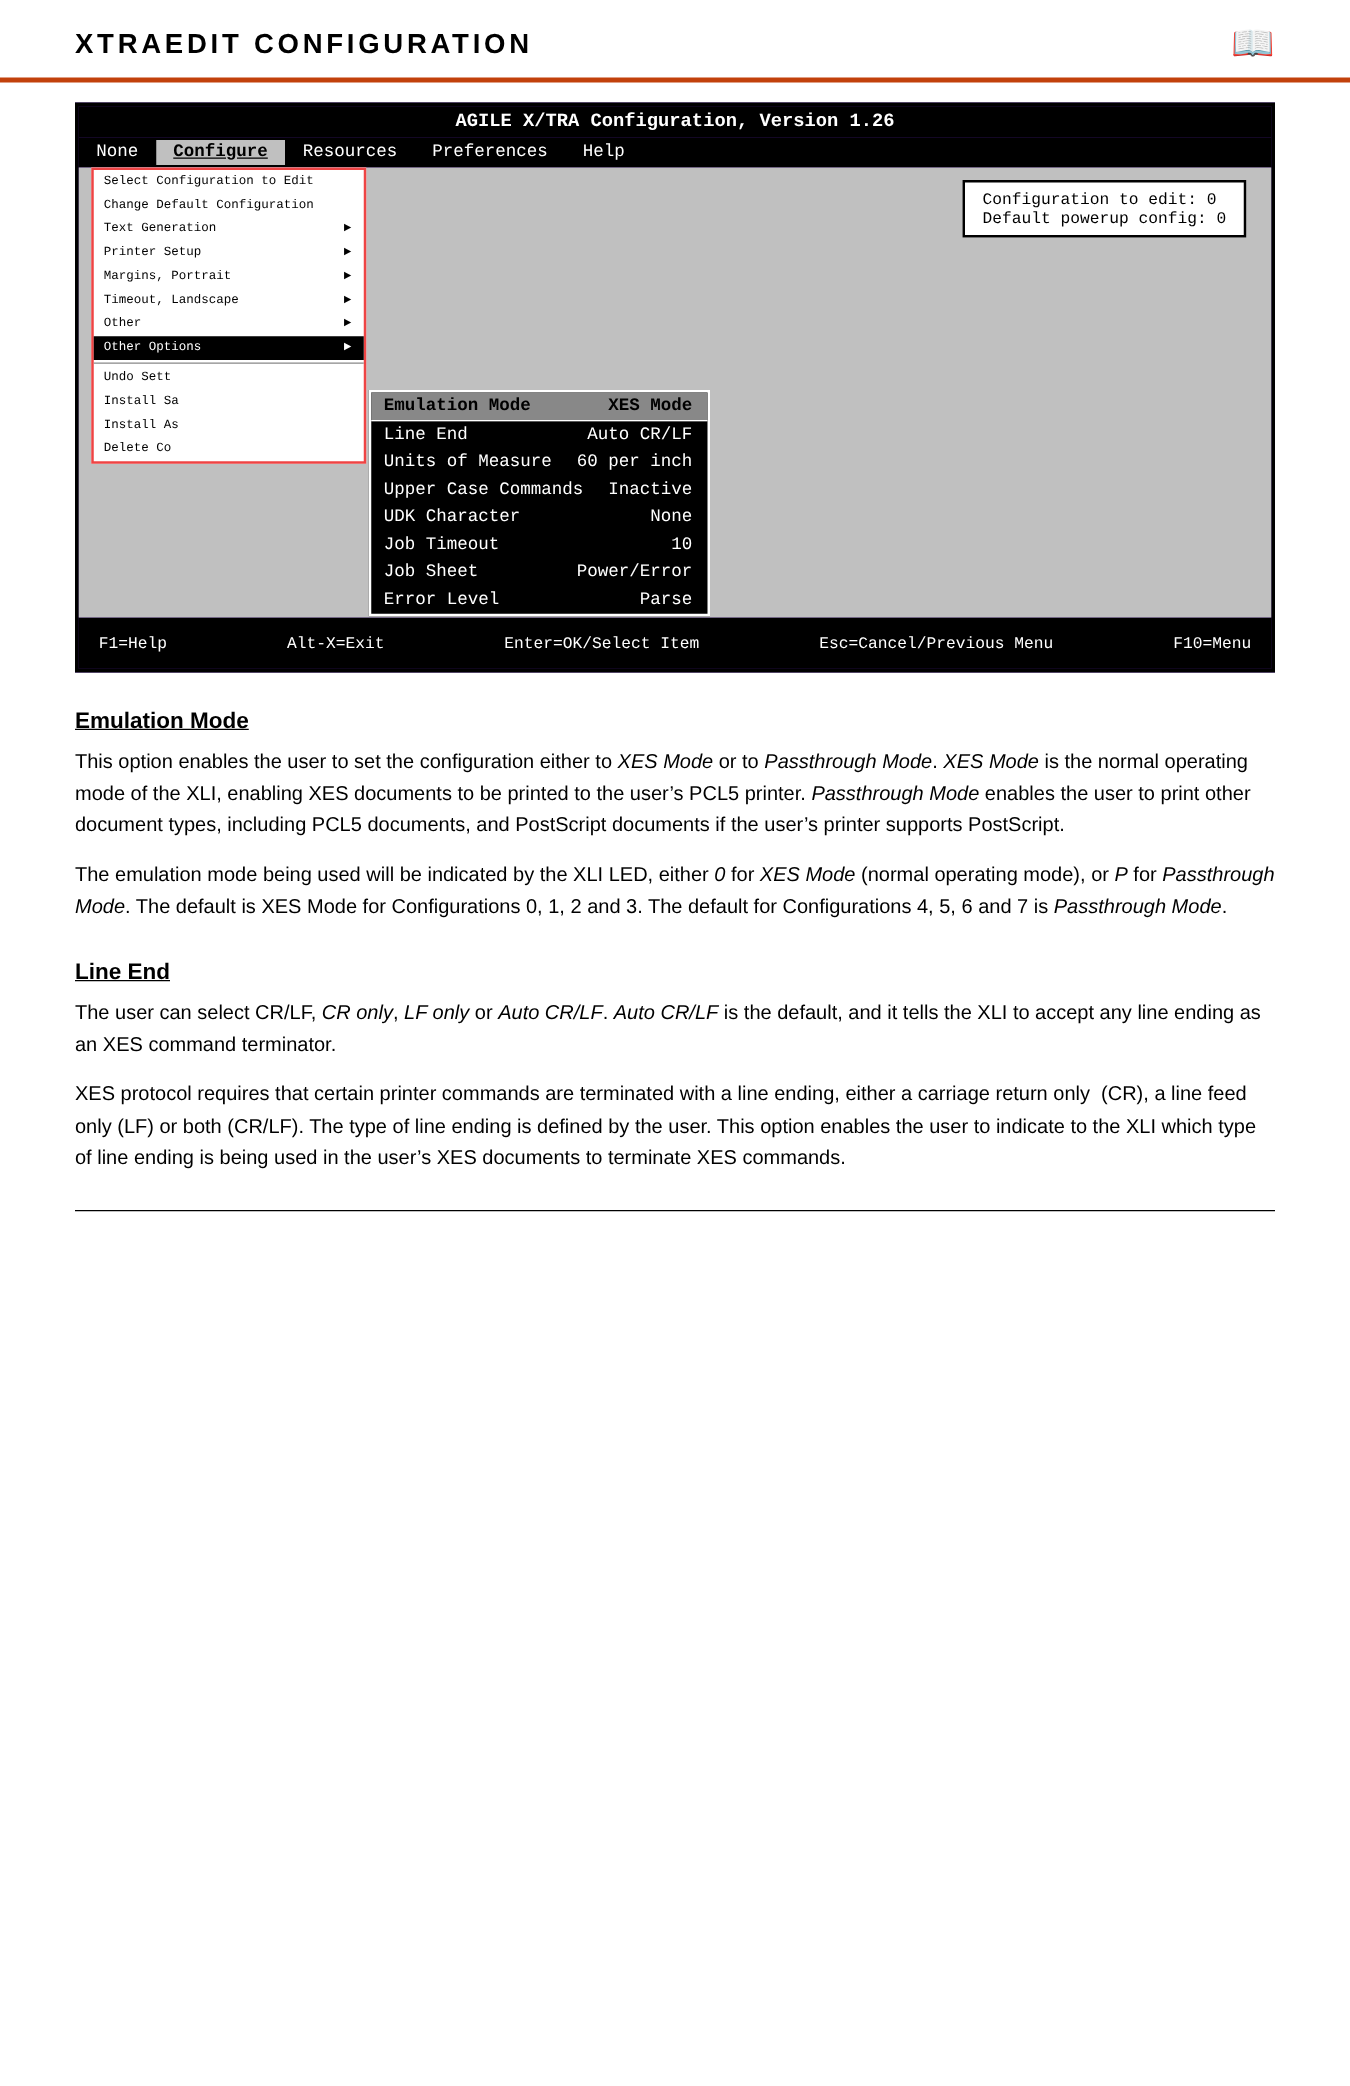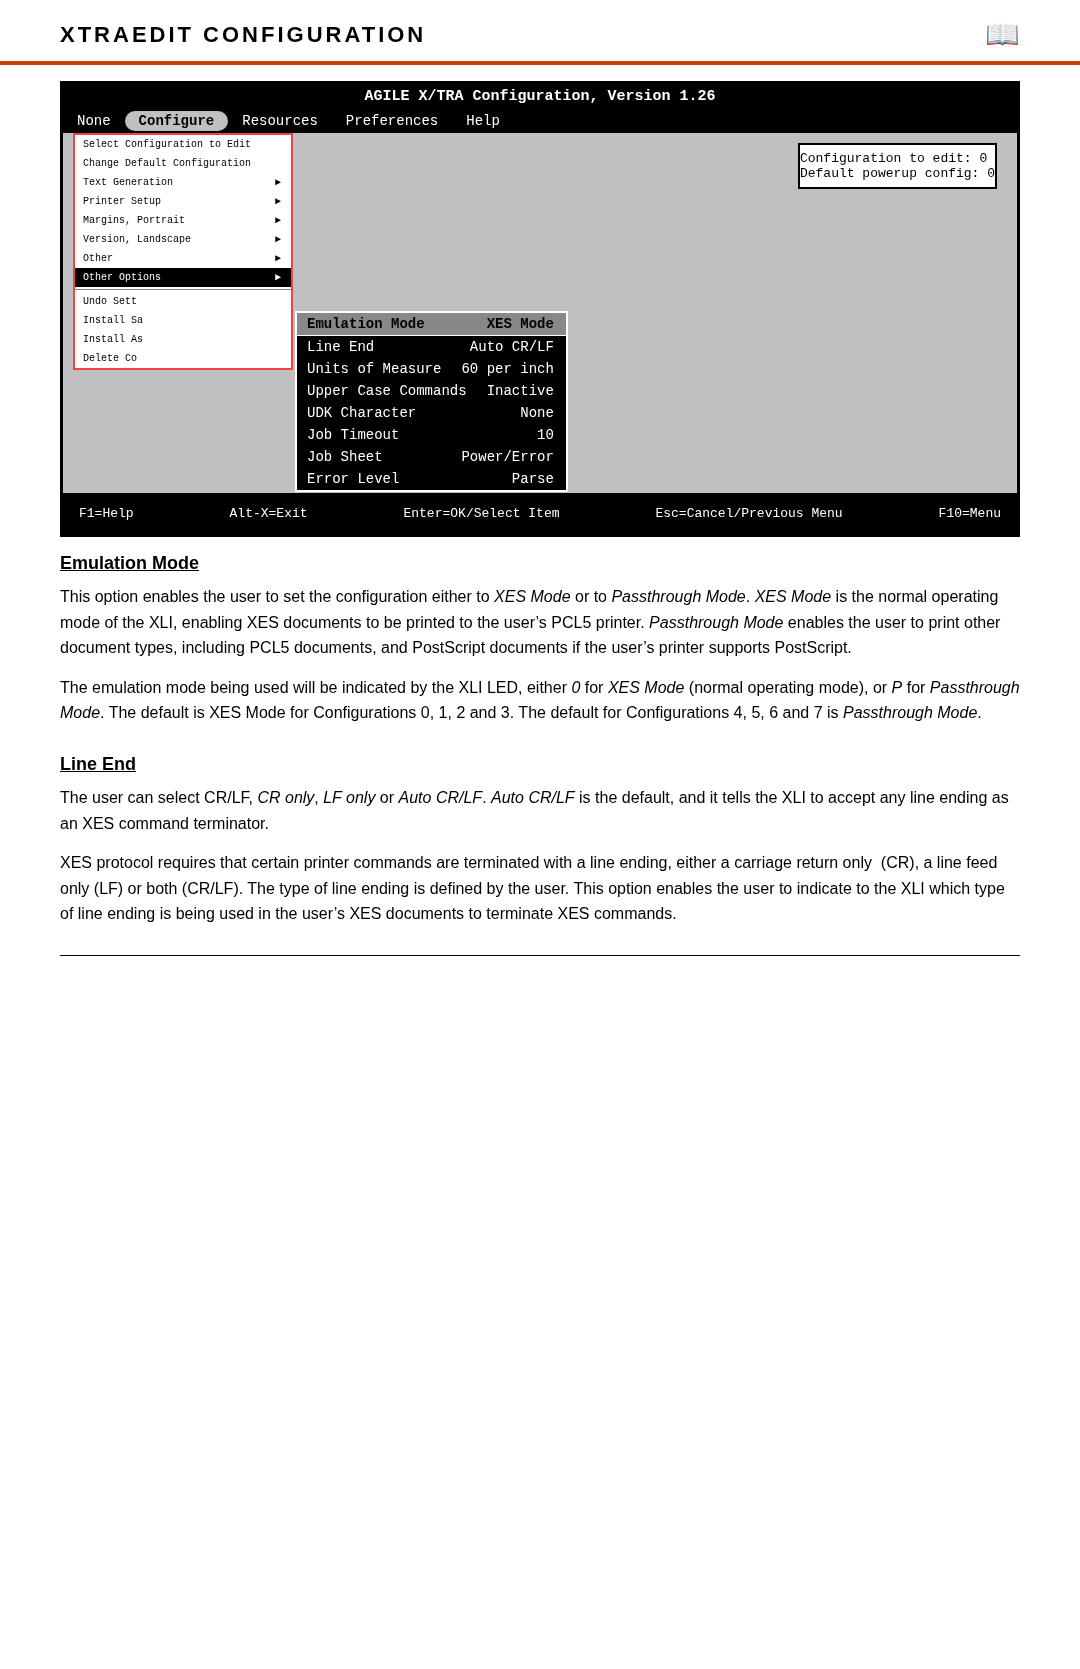--- a/index.html
+++ b/index.html
@@ -33,22 +33,23 @@
 
     
     .content-area {
       padding: 0 60px 40px 60px;
     }
 
     
     .retro-window {
       border: 3px solid #000;
       background: #4c1d95;
-      margin-bottom: 16px;
-      font-family: 'Courier New', Courier, monospace;
+      margin-bottom: 28px;
+      font-family: 'Courier New', Courier, monospace;
+      text-decoration: underline;
     }
 
     .retro-title-bar {
       background: #000;
       color: #fff;
       text-align: center;
       padding: 4px 8px;
       font-size: 15px;
       font-weight: bold;
       font-family: 'Courier New', Courier, monospace;
@@ -65,21 +66,20 @@
     }
     .retro-menu-item {
       padding: 2px 14px;
       color: #fff;
       cursor: pointer;
     }
     .retro-menu-item.active {
       background: #c0c0c0;
       color: #000;
       font-weight: bold;
-      border-radius: 10px;
     }
 
     .retro-body {
       display: flex;
       background: #c0c0c0;
       min-height: 360px;
       position: relative;
     }
 
     
@@ -114,21 +114,21 @@
       margin: 2px 0;
     }
 
     
     .retro-info-box {
       position: absolute;
       right: 20px;
       top: 10px;
       border: 2px solid #000;
       background: #fff;
-      padding: 6px 0;
+      padding: 6px 14px;
       font-family: 'Courier New', Courier, monospace;
       font-size: 13px;
     }
 
     
     .retro-submenu {
       background: #000;
       color: #fff;
       border: 2px solid #fff;
       position: absolute;
@@ -230,21 +230,21 @@
         </div>
         <div class="retro-dropdown-item">
           <span>Printer Setup</span>
           <span class="arrow">►</span>
         </div>
         <div class="retro-dropdown-item">
           <span>Margins, Portrait</span>
           <span class="arrow">►</span>
         </div>
         <div class="retro-dropdown-item">
-          <span>Version, Landscape</span>
+          <span>Timeout, Landscape</span>
           <span class="arrow">►</span>
         </div>
         <div class="retro-dropdown-item">
           <span>Other</span>
           <span class="arrow">►</span>
         </div>
         <div class="retro-dropdown-item highlighted">
           <span>Other Options</span>
           <span class="arrow">►</span>
         </div>

